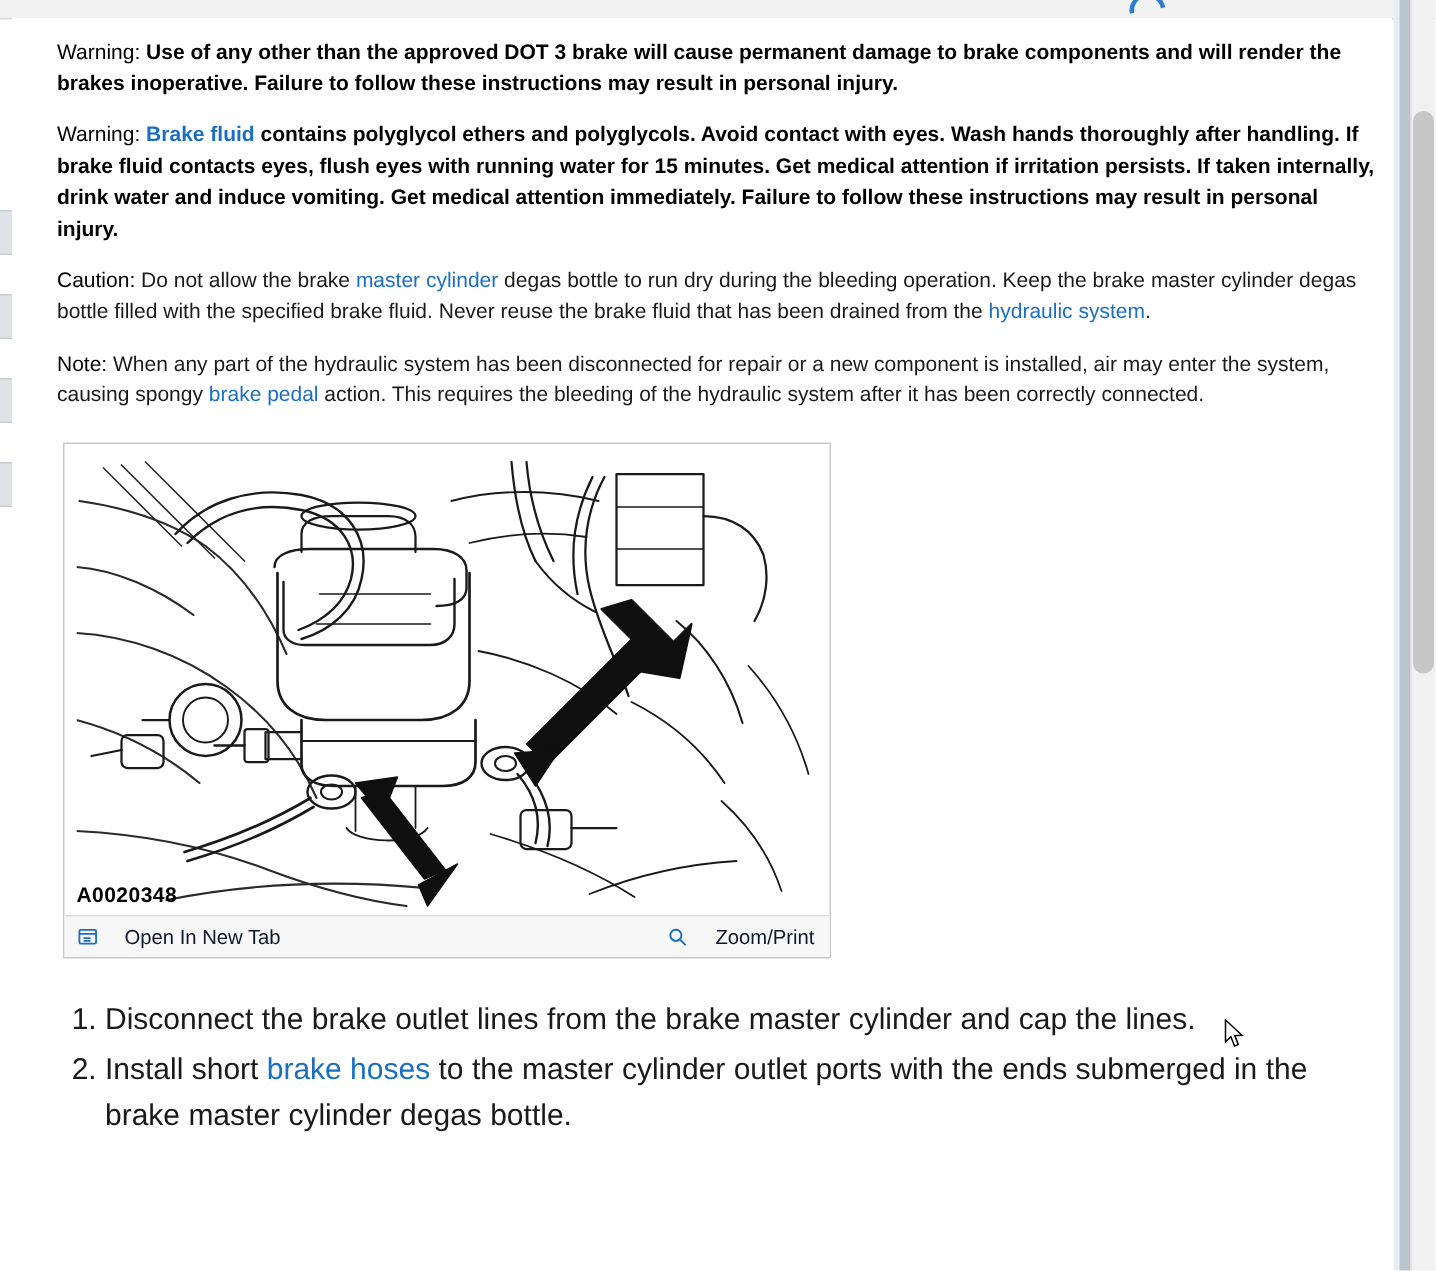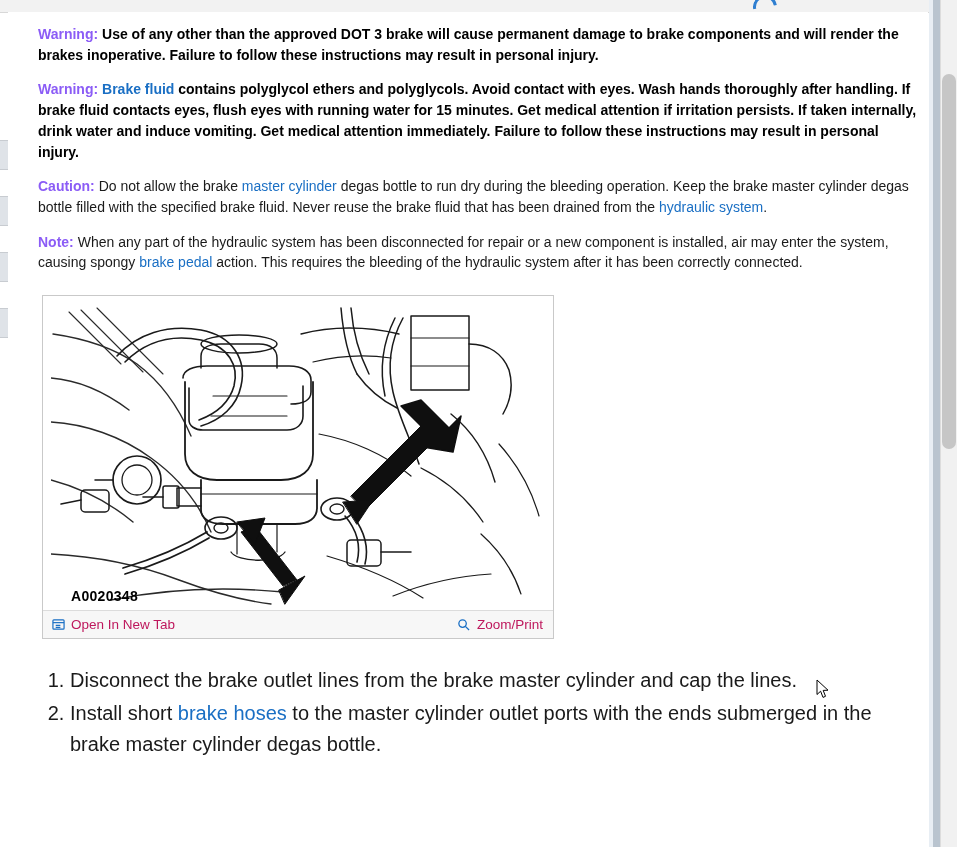--- a/index.html
+++ b/index.html
@@ -136,22 +136,22 @@
     line-height: 1.48;
     font-size: 14px;
     color: #1a1a1a;
     padding-left: 2px;
   }
   p.para.bold {
     font-weight: bold;
     color: #000000;
   }
   .lead {
-    font-weight: bold;
-    color: #8b5cf6;
+    font-weight: normal;
+    color: #000000;
   }
   a.inl {
     color: #1a6fc4;
     text-decoration: none;
   }
   a.inl.bold { font-weight: bold; }
 
   
   .figure {
     margin: 22px 0 0 6px;
@@ -167,42 +167,42 @@
     overflow: hidden;
     background: #ffffff;
   }
   .figure-image svg {
     position: absolute;
     left: 0;
     top: 0;
   }
   .figure-code {
     position: absolute;
-    left: 20px;
+    left: 0;
     bottom: 6px;
     font-size: 14px;
     font-weight: bold;
     letter-spacing: 0.3px;
     color: #000;
   }
   .figure-bar {
     display: flex;
     align-items: center;
     justify-content: space-between;
     height: 28px;
     padding: 0 10px 0 8px;
     border-top: 1px solid #dcdcdc;
     background: #f7f7f7;
     box-sizing: border-box;
   }
   .figure-bar-item {
     display: flex;
     align-items: center;
-    gap: 6px;
-    color: #be185d;
+    gap: 18px;
+    color: #0f172a;
     font-size: 13.5px;
     cursor: pointer;
   }
   .fb-icon {
     display: inline-flex;
     align-items: center;
     justify-content: center;
     width: 14px;
     height: 14px;
     color: #1a6fc4;

